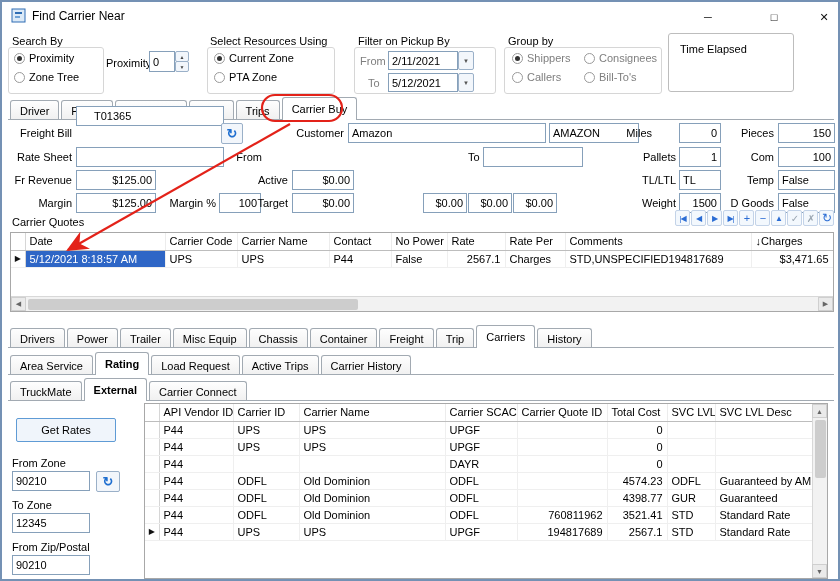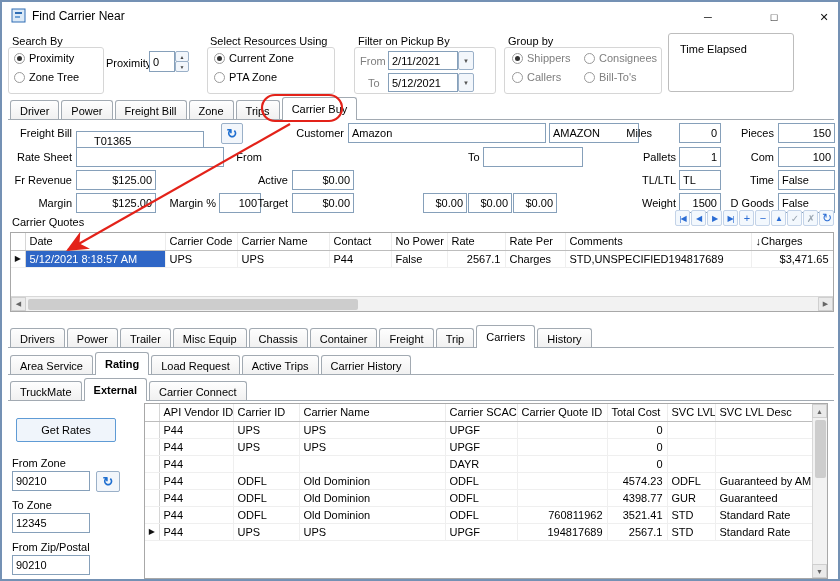--- a/index.html
+++ b/index.html
@@ -125,21 +125,21 @@
     <div class="tab">Driver</div>
     <div class="tab">Power</div>
     <div class="tab">Freight Bill</div>
     <div class="tab">Zone</div>
     <div class="tab">Trips</div>
     <div class="tab sel nb">Carrier Buy</div>
   </div>
   <div class="tabline" style="left:6px;top:117px;width:826px"></div>
 
   <span class="lbl ra" style="left:4px;top:125px;width:66px">Freight Bill</span>
-  <input class="inp" style="left: 74px; top: 129px; width: 128px; padding-left: 17px;" value="T01365">
+  <input class="inp" style="left: 74px; top: 104px; width: 148px; padding-left: 17px;" value="T01365">
   <span class="sqbtn" style="left:219px;top:121px;width:22px;height:21px;font-size:13px">↻</span>
   <span class="lbl ra" style="left:282px;top:125px;width:60px">Customer</span>
   <input class="inp" style="left: 346px; top: 121px; width: 198px;" value="Amazon">
   <input class="inp" style="left: 547px; top: 121px; width: 90px;" value="AMAZON">
   <span class="lbl ra" style="left:608px;top:125px;width:42px">Miles</span>
   <input class="inp num" style="left: 677px; top: 121px; width: 42px;" value="0">
   <span class="lbl ra" style="left:724px;top:125px;width:48px">Pieces</span>
   <input class="inp num" style="left: 776px; top: 121px; width: 57px;" value="150">
 
   <span class="lbl ra" style="left:4px;top:149px;width:66px">Rate Sheet</span>
@@ -151,21 +151,21 @@
   <input class="inp num" style="left: 677px; top: 145px; width: 42px;" value="1">
   <span class="lbl ra" style="left:724px;top:149px;width:48px">Com</span>
   <input class="inp num" style="left: 776px; top: 145px; width: 57px;" value="100">
 
   <span class="lbl ra" style="left:4px;top:172px;width:66px">Fr Revenue</span>
   <input class="inp num" style="left: 74px; top: 168px; width: 80px;" value="$125.00">
   <span class="lbl ra" style="left:228px;top:172px;width:58px">Active</span>
   <input class="inp num" style="left: 290px; top: 168px; width: 62px;" value="$0.00">
   <span class="lbl ra" style="left:632px;top:172px;width:42px">TL/LTL</span>
   <input class="inp" style="left: 677px; top: 168px; width: 42px;" value="TL">
-  <span class="lbl ra" style="left:724px;top:172px;width:48px">Time</span>
+  <span class="lbl ra" style="left:724px;top:172px;width:48px">Temp</span>
   <input class="inp" style="left: 776px; top: 168px; width: 57px;" value="False">
 
   <span class="lbl ra" style="left:4px;top:195px;width:66px">Margin</span>
   <input class="inp num" style="left: 74px; top: 191px; width: 80px;" value="$125.00">
   <span class="lbl ra" style="left:162px;top:195px;width:52px">Margin %</span>
   <input class="inp num" style="left: 217px; top: 191px; width: 42px;" value="100">
   <span class="lbl ra" style="left:246px;top:195px;width:40px">Target</span>
   <input class="inp num" style="left: 290px; top: 191px; width: 62px;" value="$0.00">
   <input class="inp num" style="left: 421px; top: 191px; width: 44px;" value="$0.00">
   <input class="inp num" style="left: 466px; top: 191px; width: 44px;" value="$0.00">

